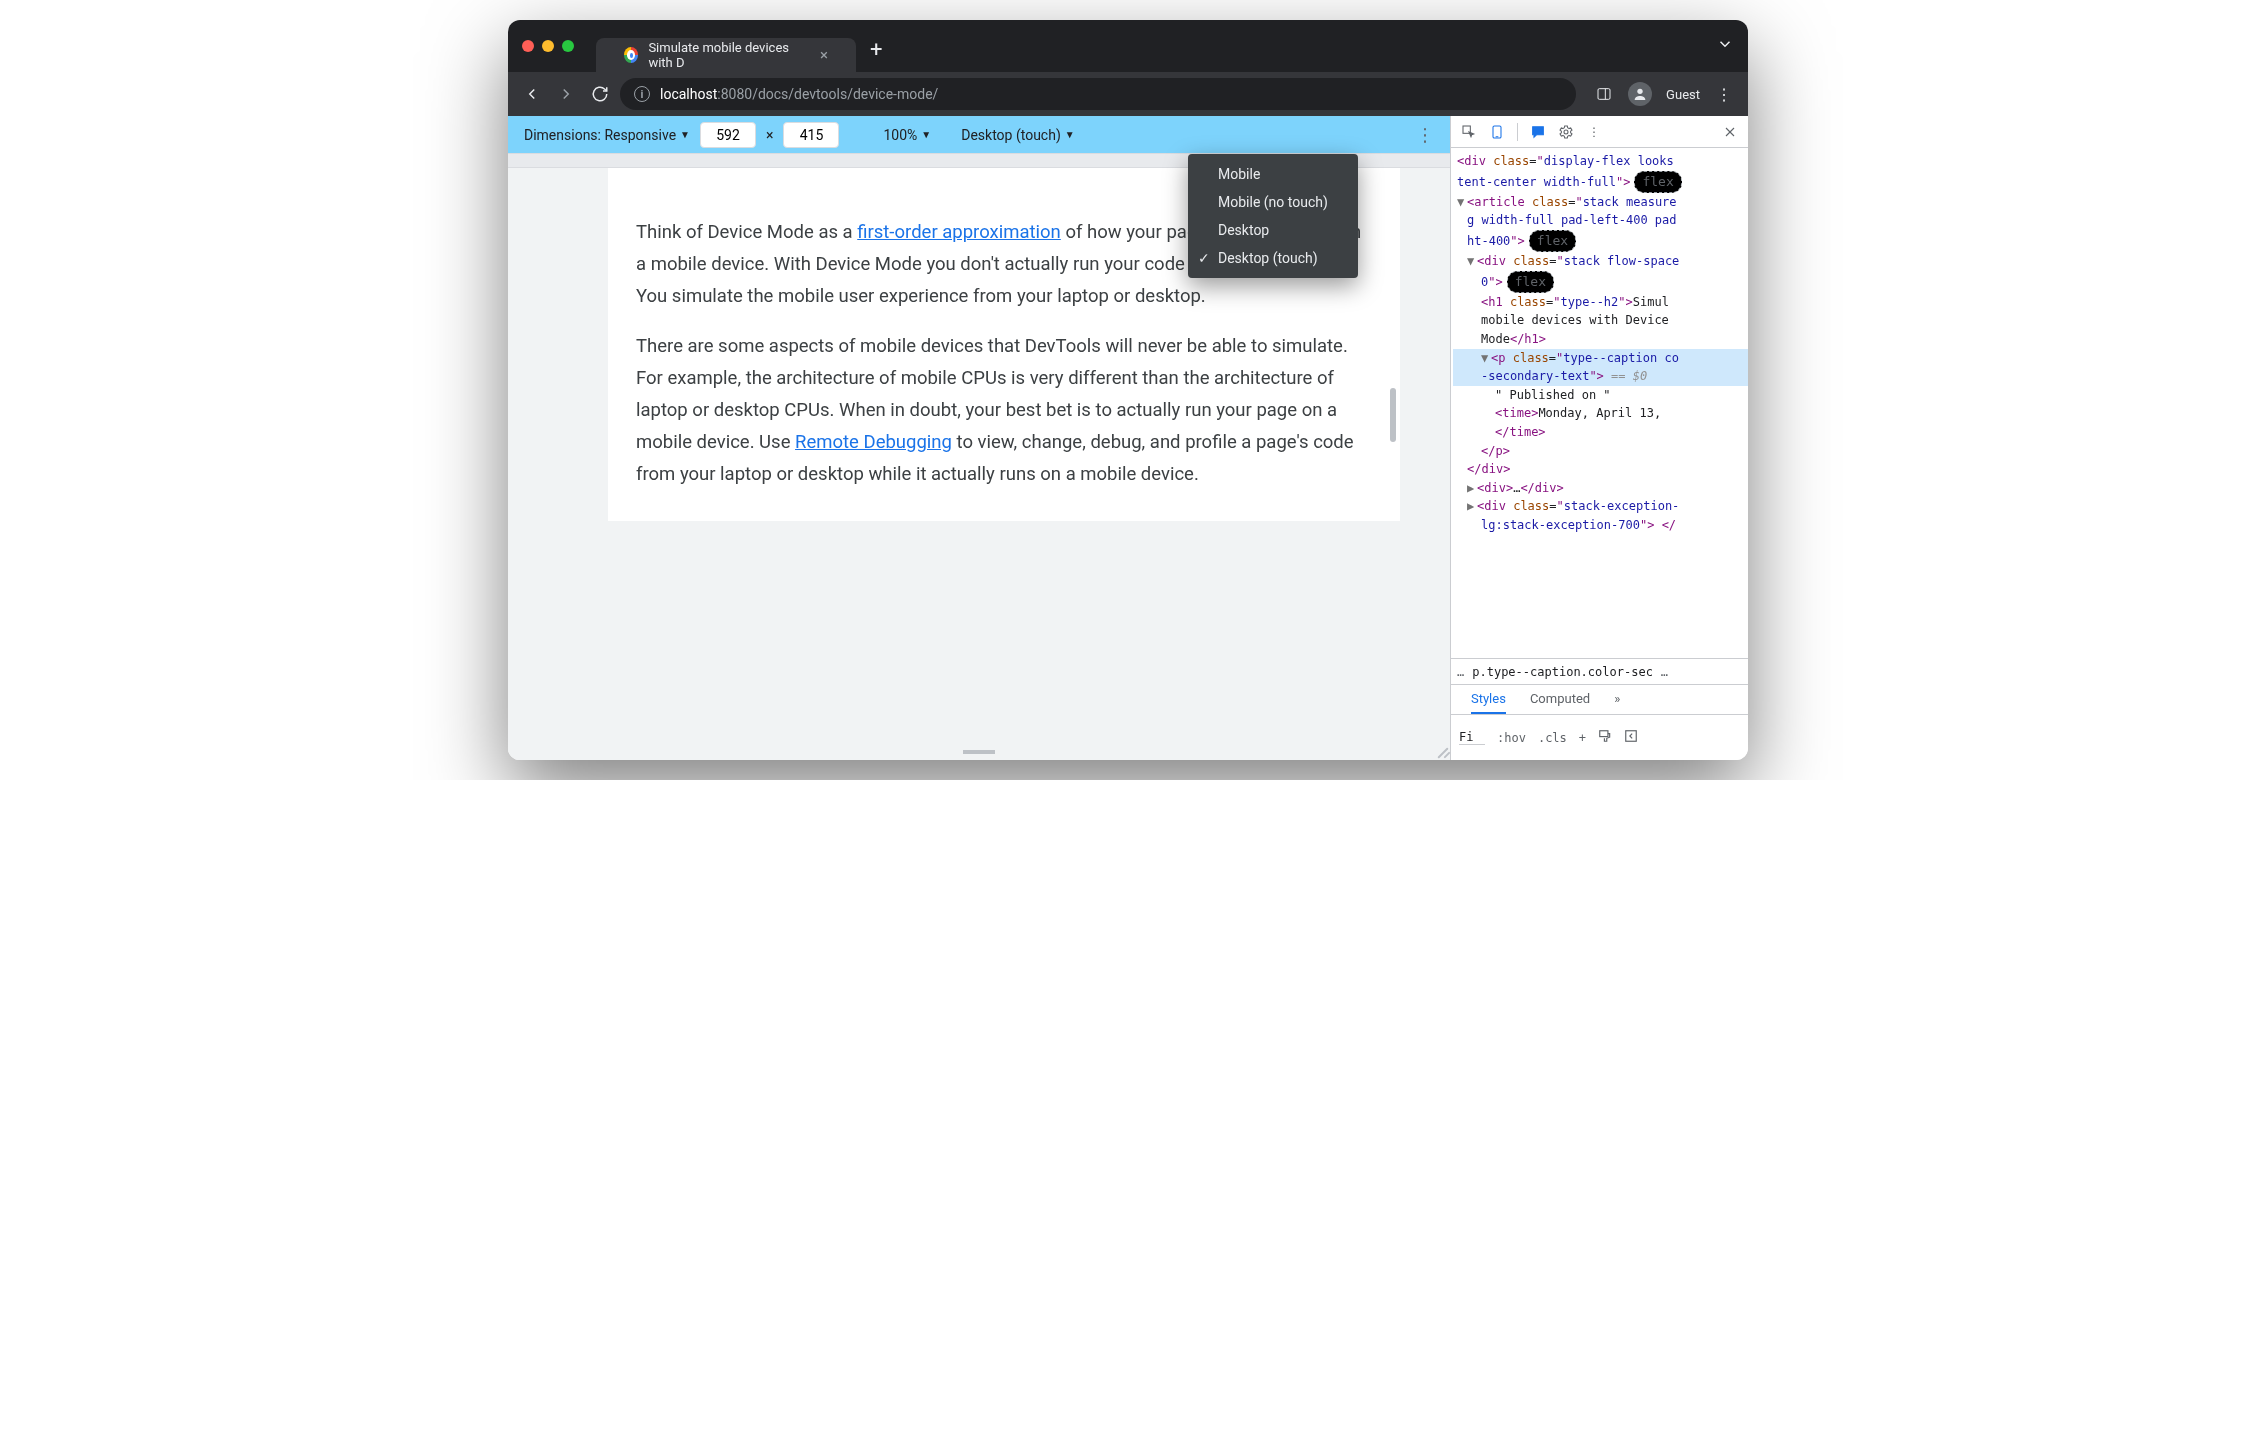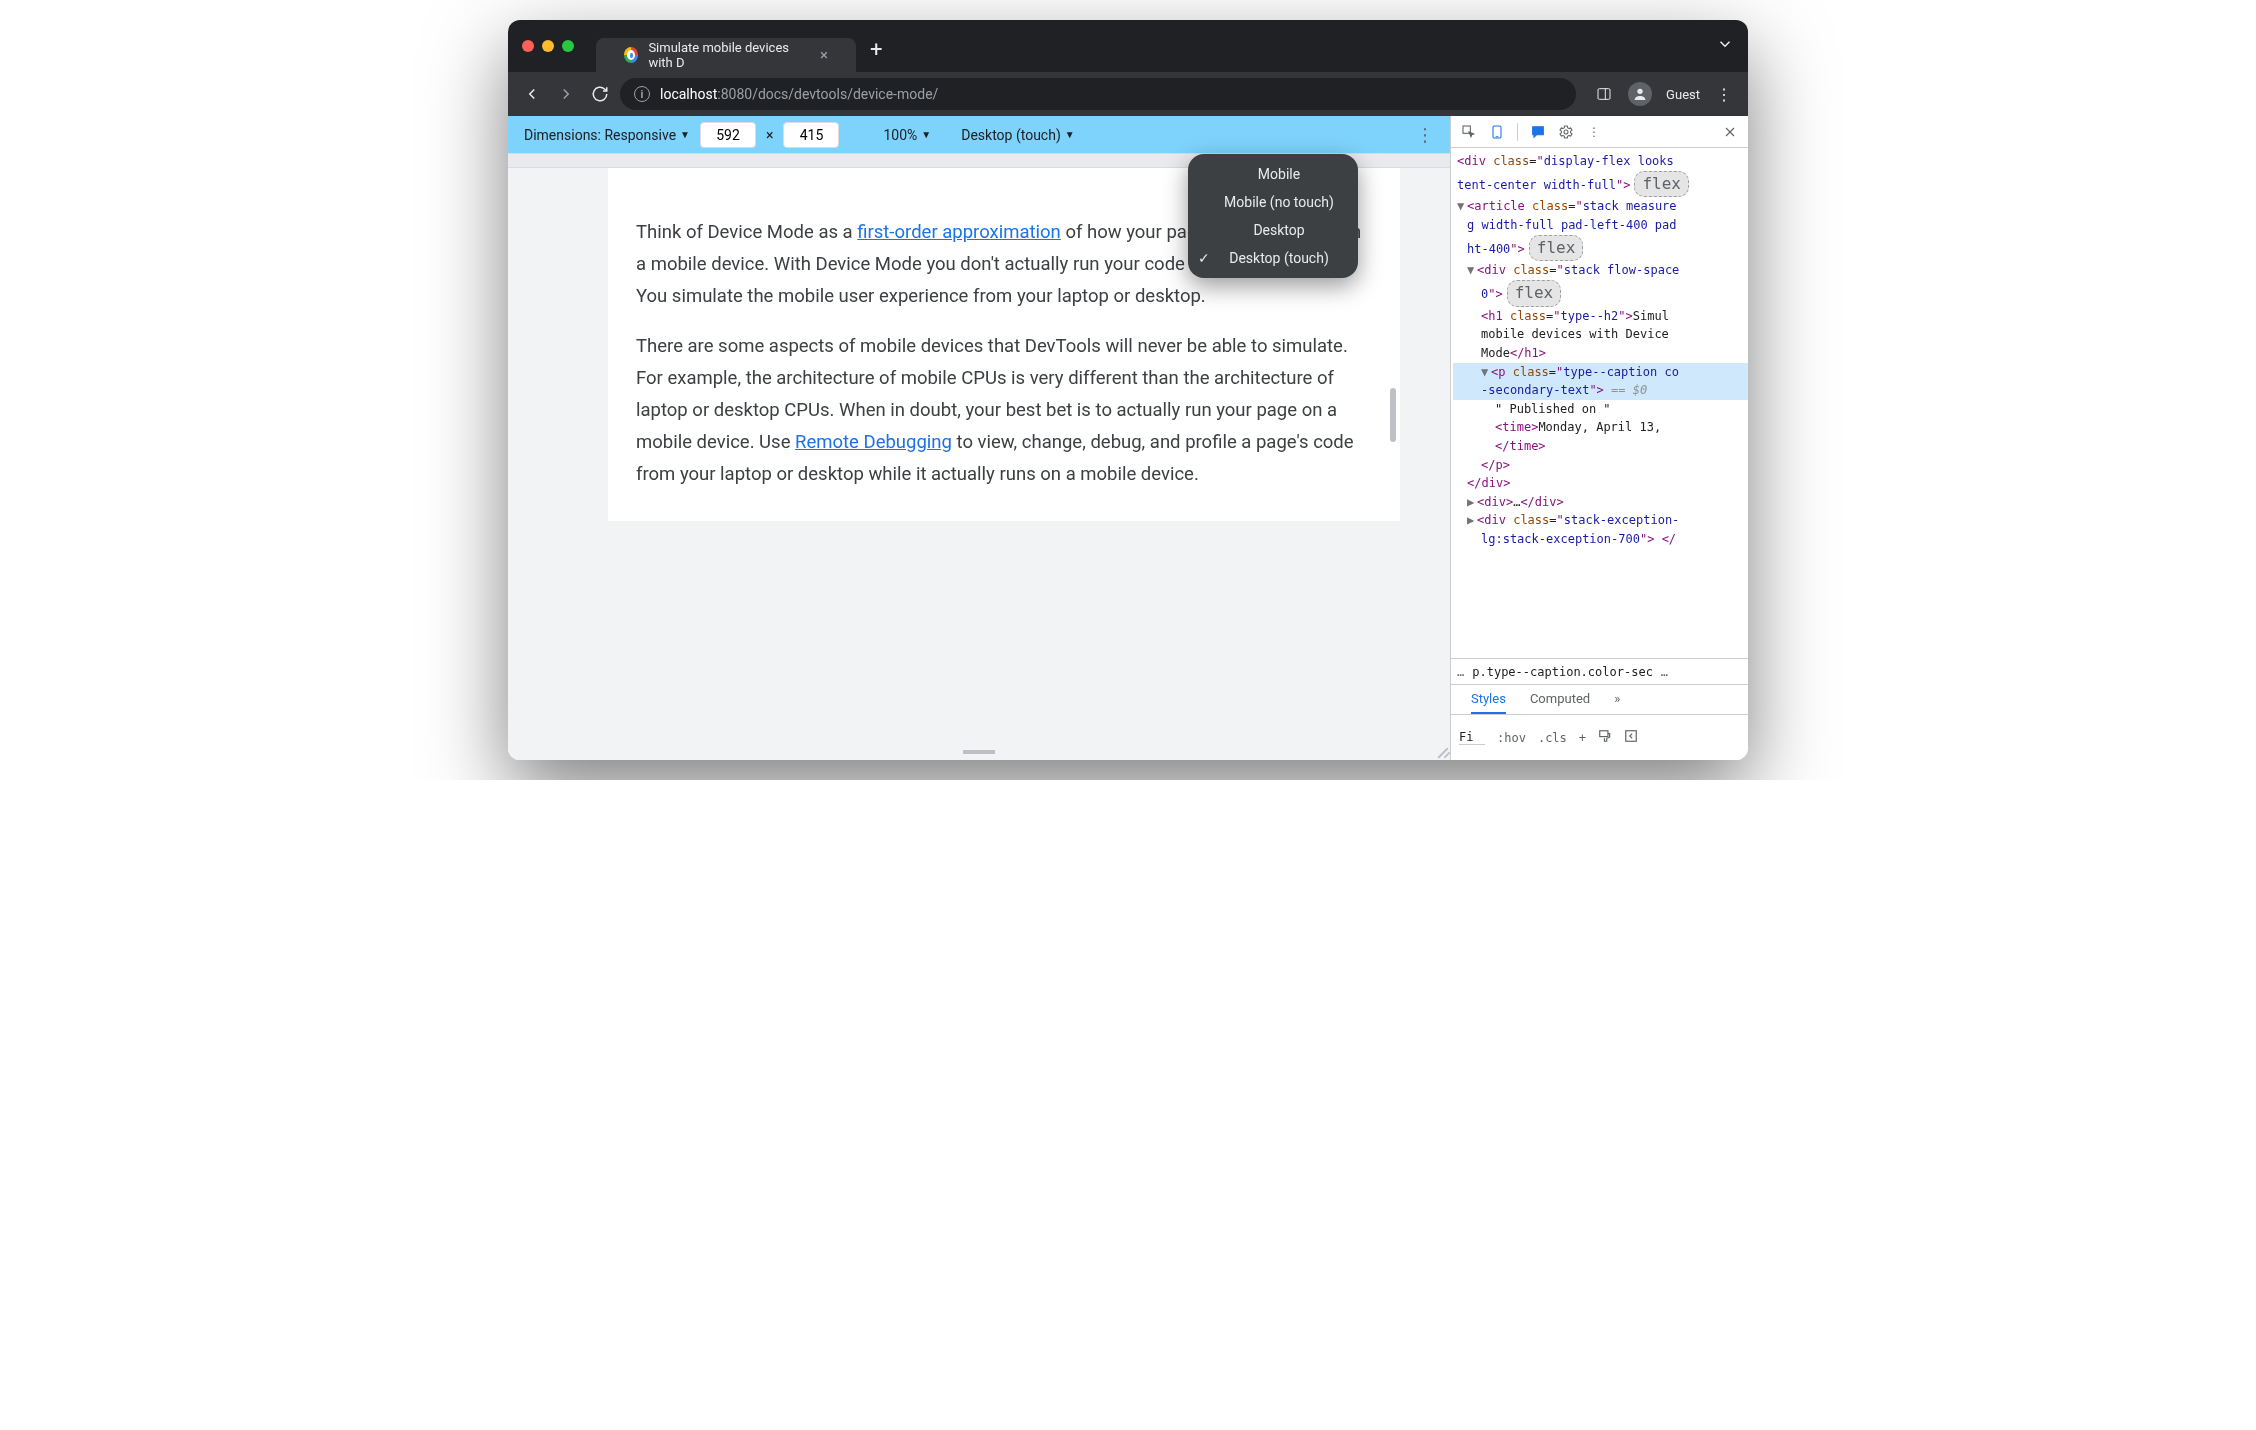--- a/index.html
+++ b/index.html
@@ -102,43 +102,43 @@
   .page-p{font-size:18.5px;line-height:1.72;color:#3c4043;margin-top:19px;}
   .page-p a{color:#1a73e8;text-decoration:underline;}
   .scrollthumb{position:absolute;right:4px;top:220px;width:6px;height:54px;background:#bdc1c6;border-radius:3px;}
   .drag-handle{position:absolute;bottom:6px;left:50%;transform:translateX(-50%);width:32px;height:4px;border-top:2px solid #bdc1c6;border-bottom:2px solid #bdc1c6;}
   .resize-corner{position:absolute;right:2px;bottom:2px;width:16px;height:16px;}
   .resize-corner::before,.resize-corner::after{content:"";position:absolute;background:#bdc1c6;width:2px;border-radius:1px;transform:rotate(45deg);}
   .resize-corner::before{height:14px;right:4px;bottom:-2px;}
   .resize-corner::after{height:8px;right:0;bottom:-1px;}
   
   .dropdown{
-    position:absolute;top:38px;left:680px;background:#3c4043;border-radius:16px;
-    box-shadow:0 8px 24px rgba(0,0,0,0.4);padding:6px 0;z-index:10;min-width:170px;text-align:center;
+    position:absolute;top:38px;left:680px;background:#3c4043;border-radius:4px;
+    box-shadow:0 8px 24px rgba(0,0,0,0.4);padding:6px 0;z-index:10;min-width:170px;
   }
   .dropdown-item{padding:6px 18px 6px 30px;color:#e8eaed;font-size:14px;cursor:pointer;position:relative;}
   .dropdown-item.checked::before{content:"✓";position:absolute;left:10px;}
   
   .devtools{width:298px;background:#fff;border-left:1px solid #cbcdd1;display:flex;flex-direction:column;font-size:12px;}
   .dt-tabbar{height:32px;border-bottom:1px solid #cbcdd1;display:flex;align-items:center;padding:0 6px;gap:4px;}
   .dt-ico{width:24px;height:24px;display:flex;align-items:center;justify-content:center;color:#5f6368;cursor:pointer;border-radius:2px;}
   .dt-ico.active{color:#1a73e8;}
   .dt-ico svg{width:16px;height:16px;fill:none;stroke:currentColor;stroke-width:1.6;}
   .dt-ico.msg svg{fill:#1a73e8;stroke:#1a73e8;}
   .dt-divider{width:1px;height:18px;background:#cbcdd1;margin:0 4px;}
   .dt-close{margin-left:auto;}
   .elements-panel{flex:1;overflow:hidden;padding:4px 0 0 2px;font-family:Menlo,Consolas,monospace;font-size:12px;line-height:1.55;color:#202124;}
   .el-line{white-space:nowrap;padding-left:4px;}
   .indent1{padding-left:14px;} .indent2{padding-left:28px;} .indent3{padding-left:42px;}
   .tag-b{color:#881280;} 
   .tag-n{color:#881280;}
   .attr-n{color:#994500;}
   .attr-v{color:#1a1aa6;}
   .el-text{color:#202124;}
-  .flex-pill{display:inline-block;background:#e5e5e5;border:1px dashed #9aa0a6;border-radius:10px;padding:0 7px;font-size:16px;color:#5f6368;margin-left:4px;}
+  .flex-pill{display:inline-block;background:#000000;border:1px dashed #9aa0a6;border-radius:10px;padding:0 7px;font-size:13px;color:#5f6368;margin-left:4px;}
   .toggle-tri{color:#737373;display:inline-block;width:10px;}
   .highlight{background:#cfe8fc;}
   .varref{color:#919191;font-style:italic;}
   .crumbs{height:26px;border-top:1px solid #cbcdd1;display:flex;align-items:center;padding:0 6px;gap:8px;color:#5f6368;font-family:Menlo,monospace;font-size:12px;}
   .styles-tabs{height:30px;border-top:1px solid #cbcdd1;display:flex;align-items:center;padding:0 20px;gap:24px;}
   .styles-tab{font-size:13px;color:#5f6368;cursor:pointer;height:100%;display:flex;align-items:center;border-bottom:2px solid transparent;}
   .styles-tab.active{color:#1a73e8;border-bottom-color:#1a73e8;}
   .styles-tools{height:46px;border-top:1px solid #cbcdd1;display:flex;align-items:center;padding:0 8px;gap:12px;font-family:Menlo,monospace;font-size:12px;color:#5f6368;}
   .filter-input{width:26px;border:none;border-bottom:1px solid #cbcdd1;font-size:12px;font-family:inherit;color:#202124;outline:none;}
 </style>

